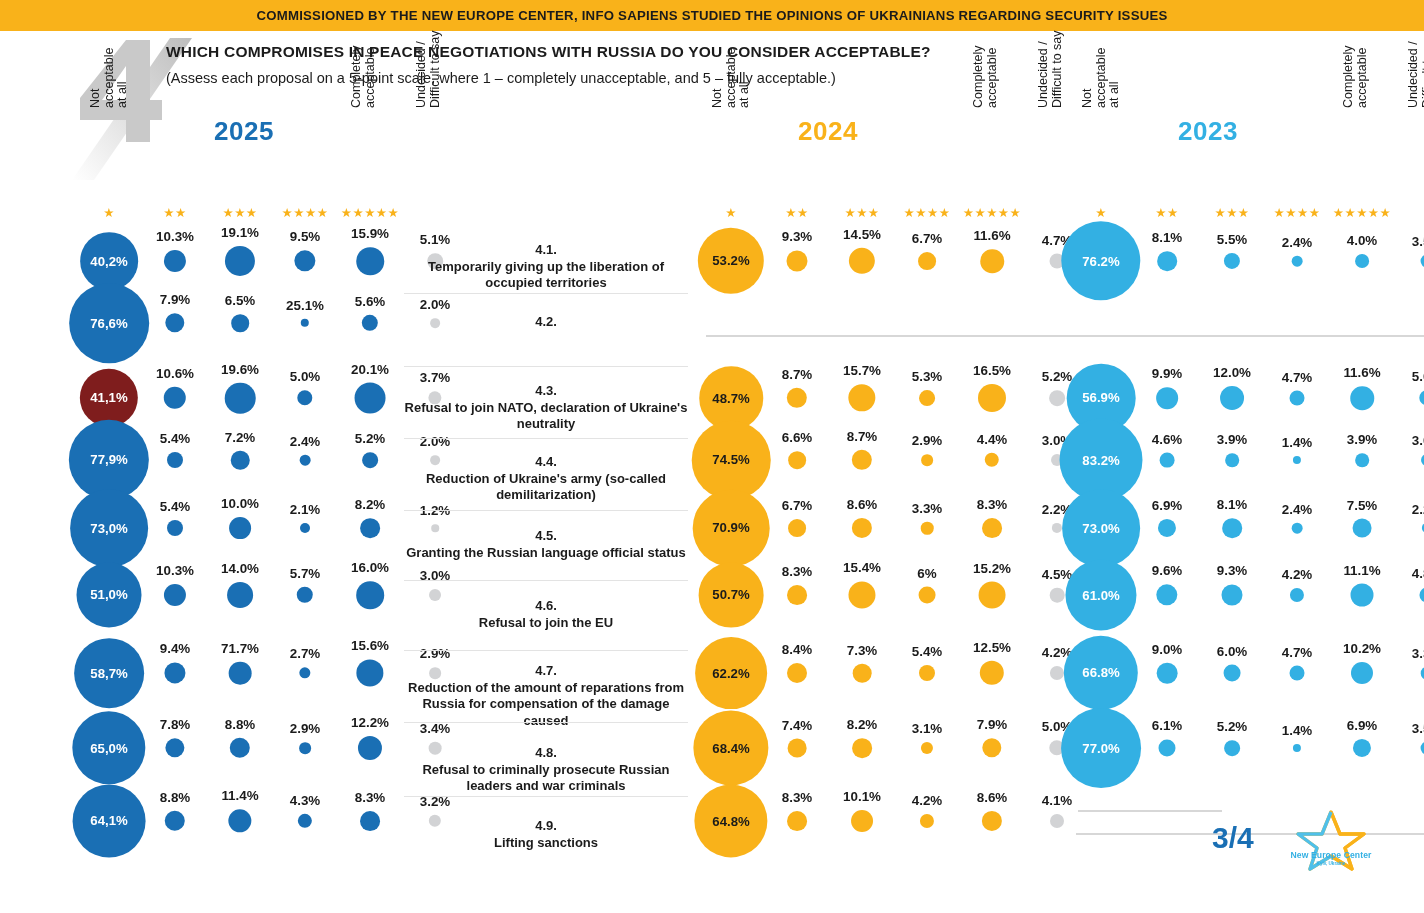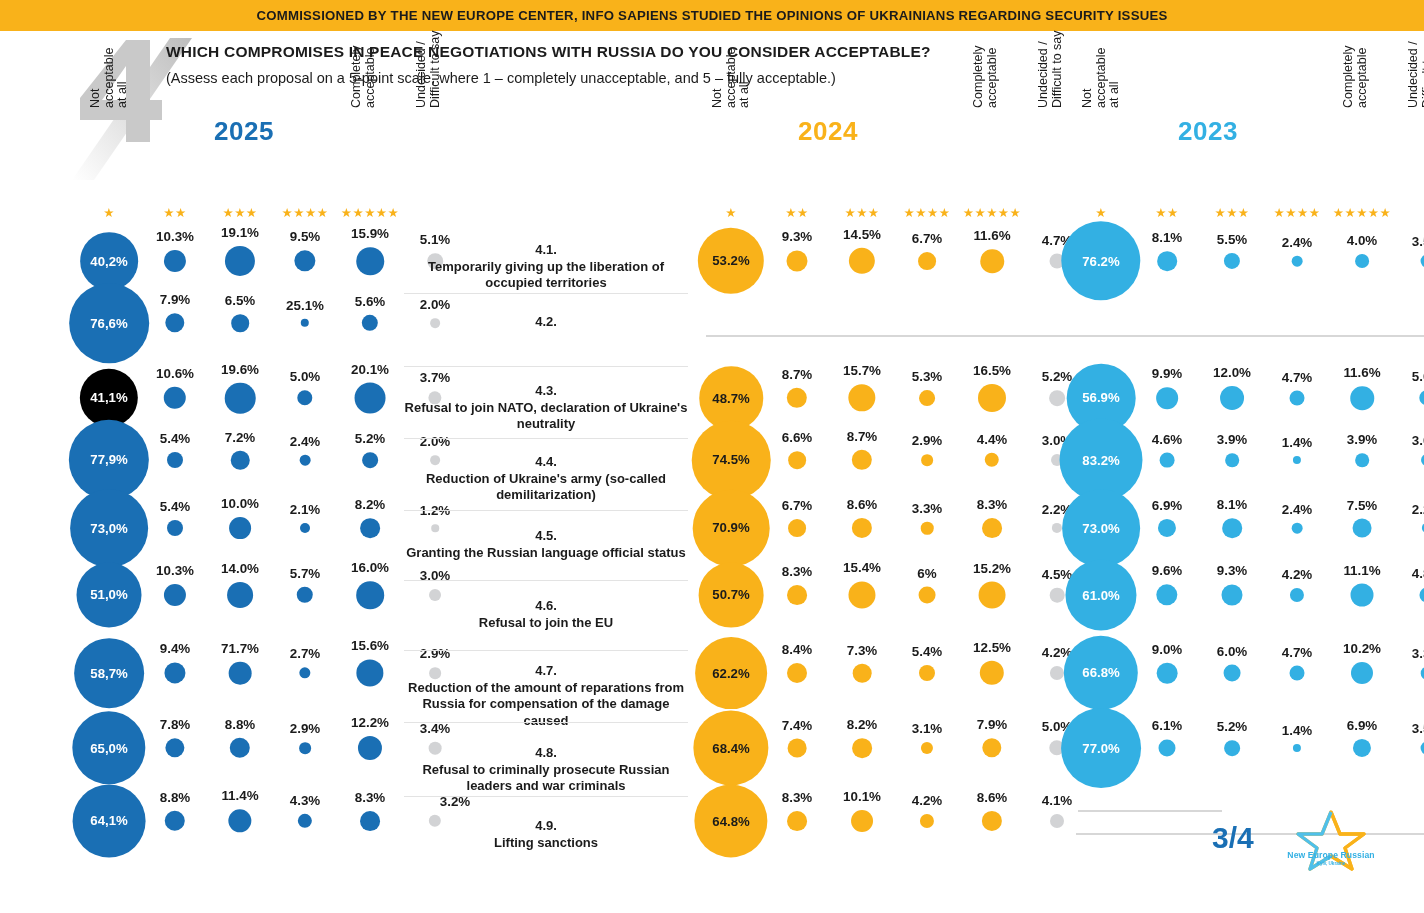--- a/index.html
+++ b/index.html
@@ -137,21 +137,21 @@
       <div class="pct" style="left: 97px; top: 199.303px;">7.9%</div>
       <div class="bub" style="height: 19.3938px; width: 19.3938px; left: 97px; top: 215px; background: rgb(26, 111, 180);"></div>
       <div class="pct" style="left: 162px; top: 200.204px;">6.5%</div>
       <div class="bub" style="height: 17.5916px; width: 17.5916px; left: 162px; top: 215px; background: rgb(26, 111, 180);"></div>
       <div class="pct" style="left: 227px; top: 204.775px;">25.1%</div>
       <div class="bub" style="height: 8.45074px; width: 8.45074px; left: 227px; top: 215px; background: rgb(26, 111, 180);"></div>
       <div class="pct" style="left: 292px; top: 200.836px;">5.6%</div>
       <div class="bub" style="height: 16.3284px; width: 16.3284px; left: 292px; top: 215px; background: rgb(26, 111, 180);"></div>
       <div class="pct" style="left: 357px; top: 204.121px;">2.0%</div>
       <div class="bub" style="height: 9.75807px; width: 9.75807px; left: 357px; top: 215px; background: rgb(210, 211, 213);"></div>
-      <div class="bub" style="height: 58.3394px; width: 58.3394px; left: 31px; top: 290px; background: #000000;">
+      <div class="bub" style="height: 58.3394px; width: 58.3394px; left: 31px; top: 290px; background: #7f1d1d;">
         <span class="bub-label" style="color: rgb(255, 255, 255);">41,1%</span>
       </div>
       <div class="pct" style="left: 97px; top: 272.768px;">10.6%</div>
       <div class="bub" style="height: 22.4648px; width: 22.4648px; left: 97px; top: 290px; background: rgb(26, 111, 180);"></div>
       <div class="pct" style="left: 162px; top: 268.726px;">19.6%</div>
       <div class="bub" style="height: 30.5476px; width: 30.5476px; left: 162px; top: 290px; background: rgb(26, 111, 180);"></div>
       <div class="pct" style="left: 227px; top: 276.286px;">5.0%</div>
       <div class="bub" style="height: 15.4289px; width: 15.4289px; left: 227px; top: 290px; background: rgb(26, 111, 180);"></div>
       <div class="pct" style="left: 292px; top: 268.533px;">20.1%</div>
       <div class="bub" style="height: 30.9348px; width: 30.9348px; left: 292px; top: 290px; background: rgb(26, 111, 180);"></div>
@@ -226,21 +226,21 @@
         <span class="bub-label" style="color: rgb(255, 255, 255);">64,1%</span>
       </div>
       <div class="pct" style="left: 97px; top: 696.766px;">8.8%</div>
       <div class="bub" style="height: 20.4687px; width: 20.4687px; left: 97px; top: 713px; background: rgb(26, 111, 180);"></div>
       <div class="pct" style="left: 162px; top: 695.351px;">11.4%</div>
       <div class="bub" style="height: 23.2971px; width: 23.2971px; left: 162px; top: 713px; background: rgb(26, 111, 180);"></div>
       <div class="pct" style="left: 227px; top: 699.846px;">4.3%</div>
       <div class="bub" style="height: 14.3081px; width: 14.3081px; left: 227px; top: 713px; background: rgb(26, 111, 180);"></div>
       <div class="pct" style="left: 292px; top: 697.061px;">8.3%</div>
       <div class="bub" style="height: 19.8787px; width: 19.8787px; left: 292px; top: 713px; background: rgb(26, 111, 180);"></div>
-      <div class="pct" style="left: 377px; top: 700.828px;">3.2%</div>
+      <div class="pct" style="left: 357px; top: 700.828px;">3.2%</div>
       <div class="bub" style="height: 12.3431px; width: 12.3431px; left: 357px; top: 713px; background: rgb(210, 211, 213);"></div>
     </div>
     <div class="panel panel-2024" style="left: 700px;">
       <div class="year year-2024">2024</div>
       <div class="vhead" style="left: 11px; height: 92px;">Not
 acceptable
 at all</div>
       <div class="vhead" style="left: 272px; height: 92px;">Completely
 acceptable</div>
       <div class="vhead" style="left: 337px; height: 92px;">Undecided /
@@ -488,14 +488,14 @@
 
 <div class="footsep"></div>
 <div class="pagenum">3/4</div>
 <div class="logo">
   <svg width="96" height="66" viewBox="0 0 96 66">
     <path d="M48 6 L57 28 L81 28 L62 42 L69 63 L48 50 L27 63 L34 42 L15 28 L39 28 Z" fill="none" stroke="#f9b21a" stroke-width="3.4" stroke-linejoin="round" stroke-dasharray="0 0"></path>
     <path d="M48 6 L57 28 L81 28 L62 42 L69 63 L48 50" fill="none" stroke="#f9b21a" stroke-width="3.4" stroke-linejoin="round"></path>
     <path d="M48 50 L27 63 L34 42 L15 28 L39 28 L48 6" fill="none" stroke="#4fc0ea" stroke-width="3.4" stroke-linejoin="round"></path>
   </svg>
 </div>
-<div class="logo-name">New Europe Russian</div>
+<div class="logo-name">New Europe Center</div>
 <div class="logo-sub">Kyiv, Ukraine</div>
 
 </body></html>

